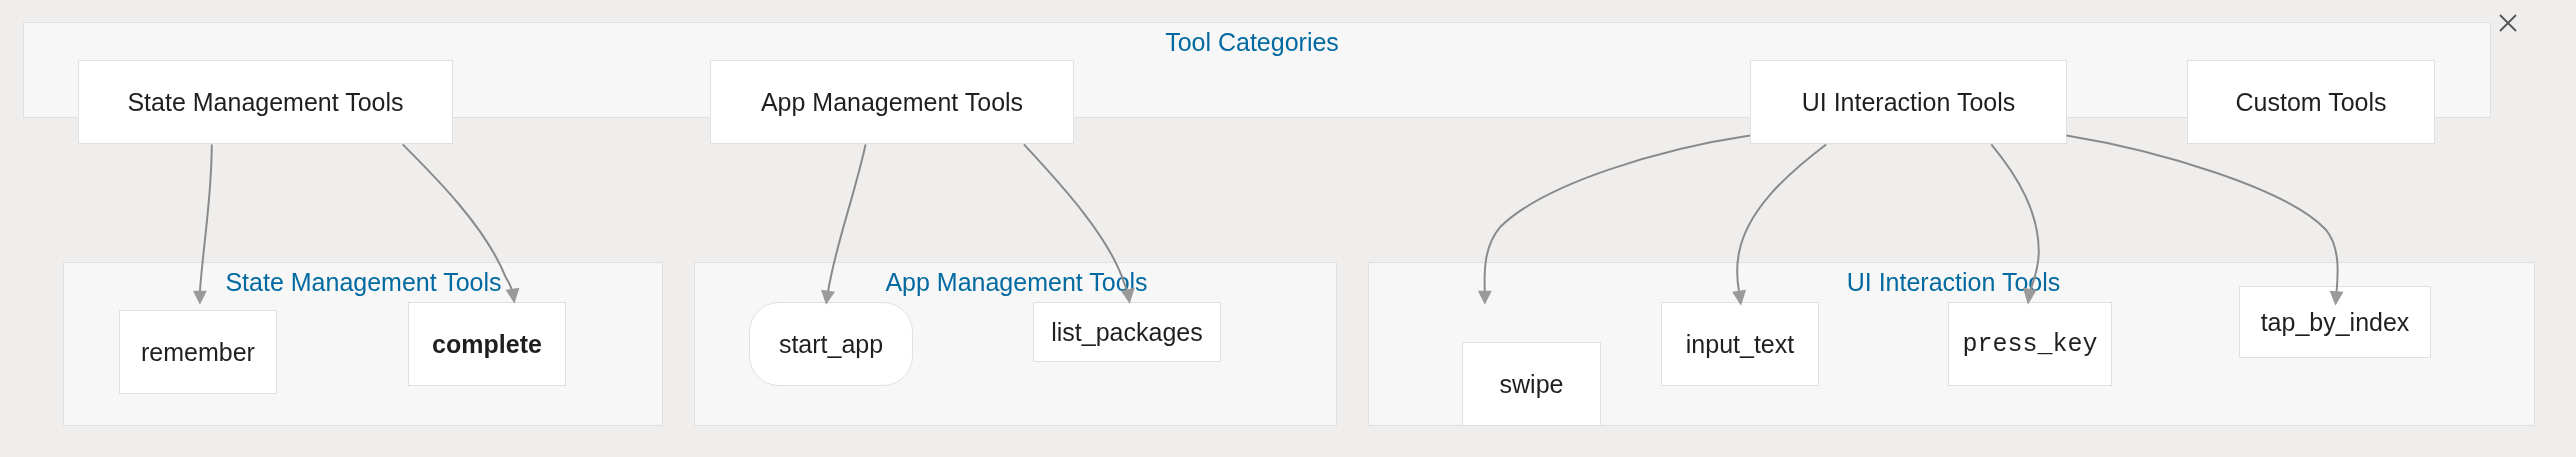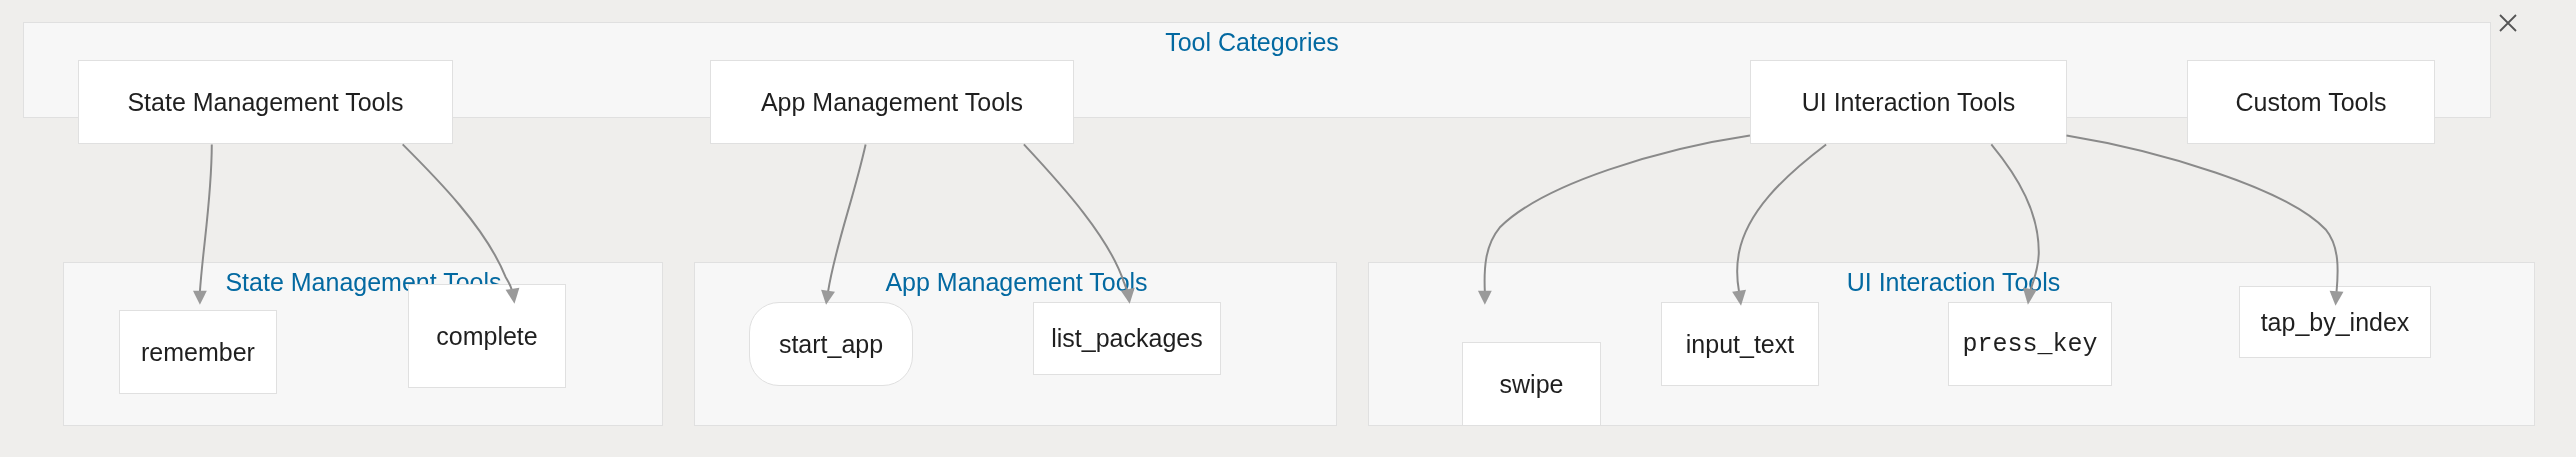--- a/index.html
+++ b/index.html
@@ -98,28 +98,28 @@
 
   <div class="node" style="left:1750px; top:60px; width:317px; height:84px;">UI Interaction Tools</div>
 
   <div class="node" style="left:2187px; top:60px; width:248px; height:84px;">Custom Tools</div>
 
   <div class="cluster" style="left:63px; top:262px; width:600px; height:164px;"></div>
   <div class="cluster-label" style="left:215px; top:270px; width:297px;">State Management Tools</div>
 
   <div class="node" style="left:119px; top:310px; width:158px; height:84px;">remember</div>
 
-  <div class="node" style="left:408px; top:284px; width:158px; height:104px;">complete</div>
+  <div class="node" style="left:408px; top:302px; width:158px; height:84px;font-weight:bold;">complete</div>
 
   <div class="cluster" style="left:694px; top:262px; width:643px; height:164px;"></div>
   <div class="cluster-label" style="left:868px; top:270px; width:297px;">App Management Tools</div>
 
   <div class="node" style="left:749px; top:302px; width:164px; height:84px;border-radius:30px;">start_app</div>
 
-  <div class="node" style="left:1033px; top:302px; width:188px; height:73px;">list_packages</div>
+  <div class="node" style="left:1033px; top:302px; width:188px; height:60px;">list_packages</div>
 
   <div class="cluster" style="left:1368px; top:262px; width:1167px; height:164px;"></div>
   <div class="cluster-label" style="left:1820px; top:270px; width:267px;">UI Interaction Tools</div>
 
   <div class="node" style="left:1462px; top:302px; width:139px; height:84px;margin-top:40px;">swipe</div>
 
   <div class="node" style="left:1661px; top:302px; width:158px; height:84px;">input_text</div>
 
   <div class="node" style="left:1948px; top:302px; width:164px; height:84px;font-family:Liberation Mono, monospace;">press_key</div>
 

